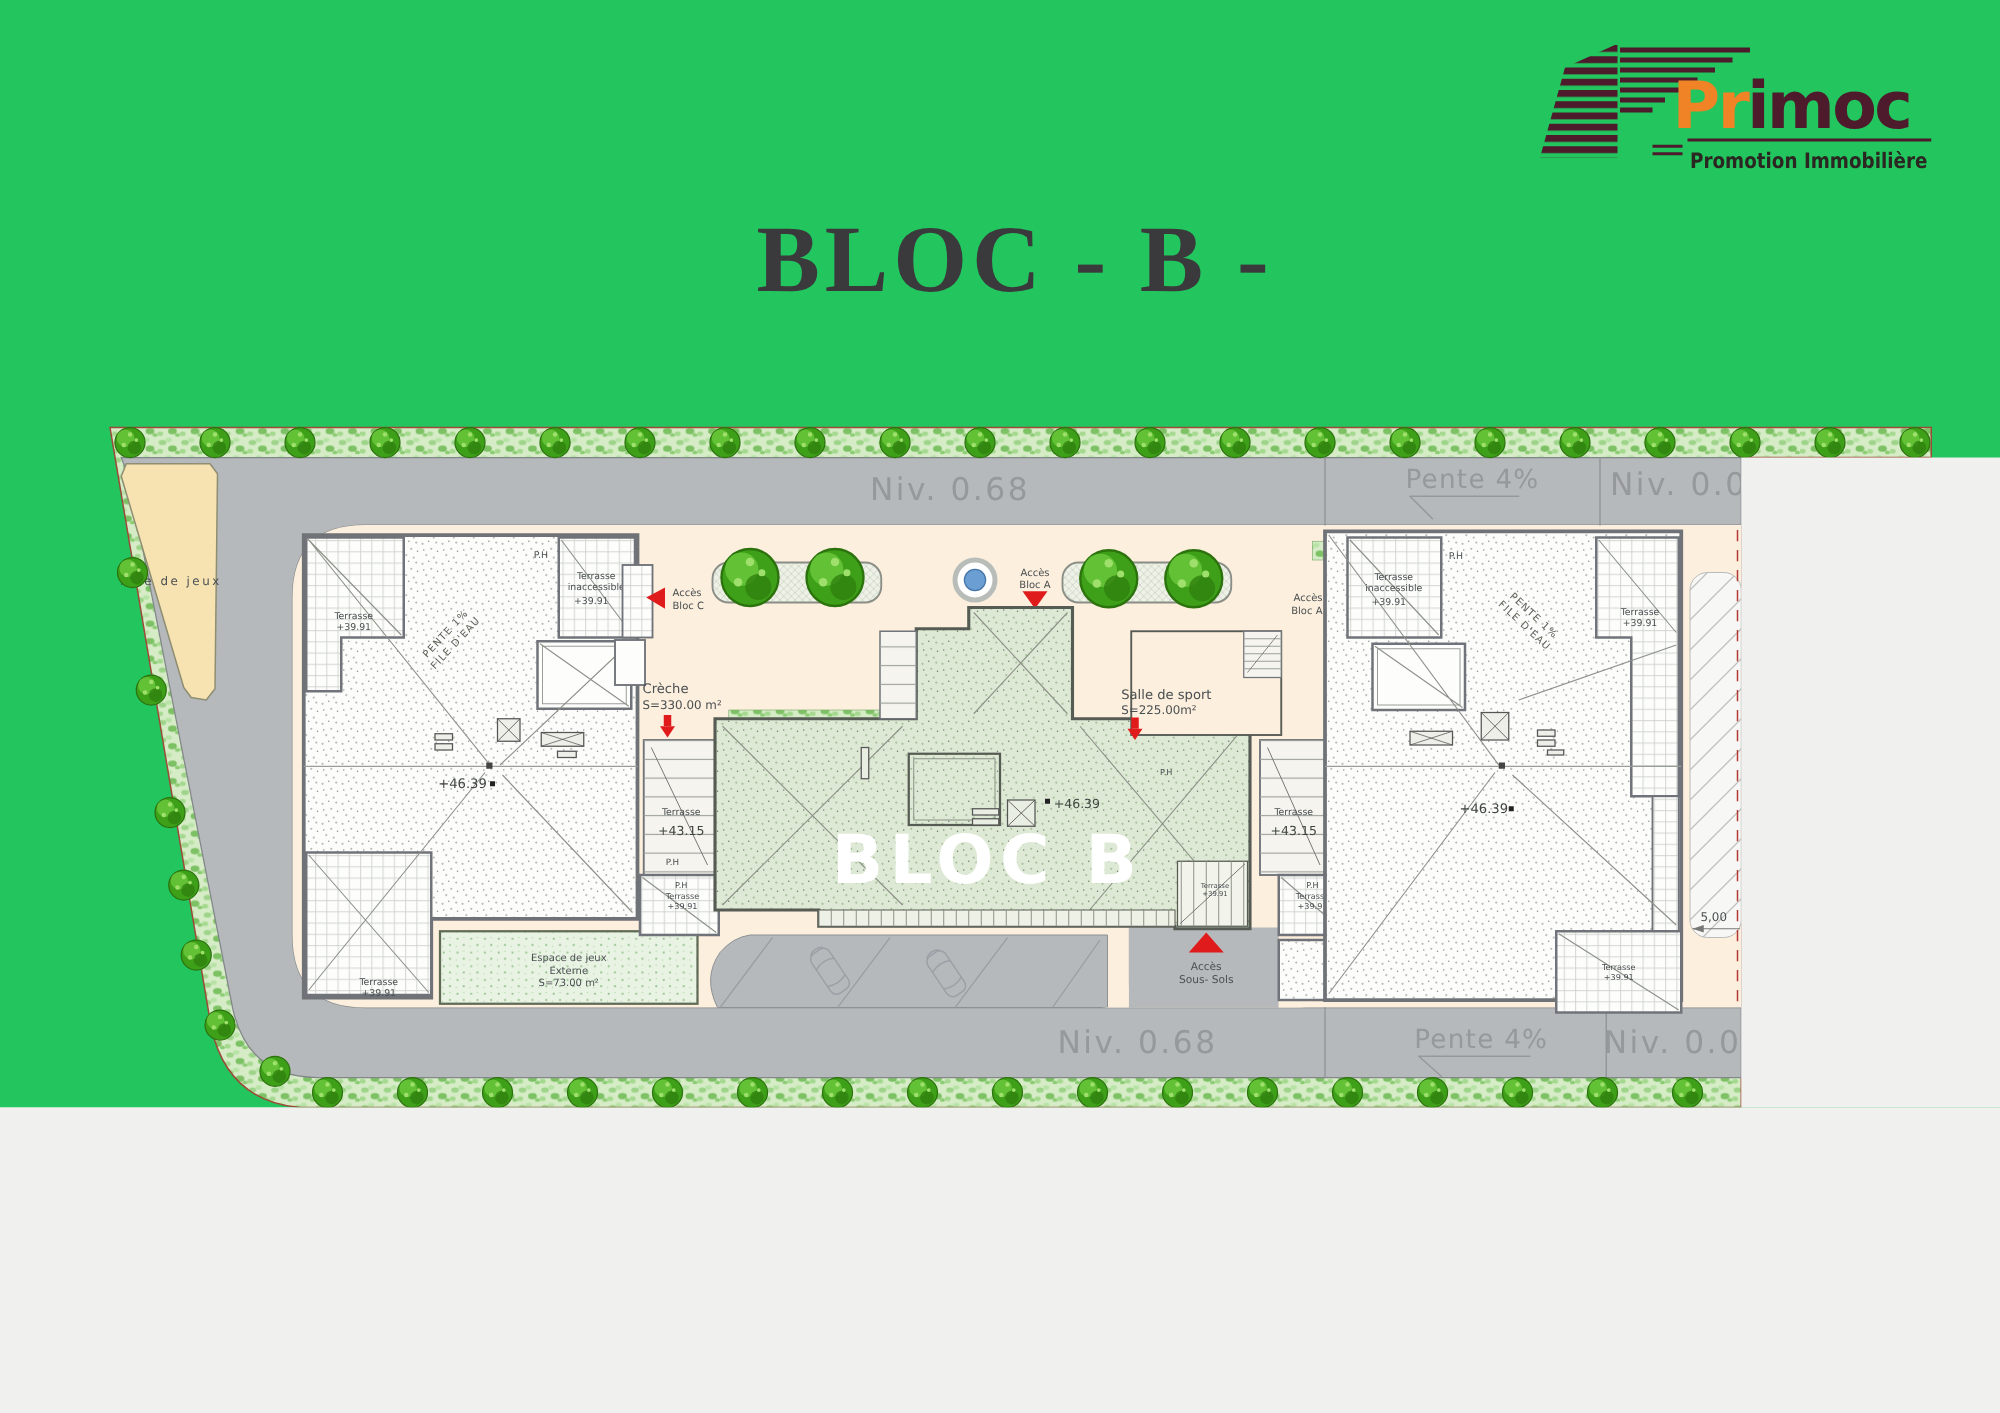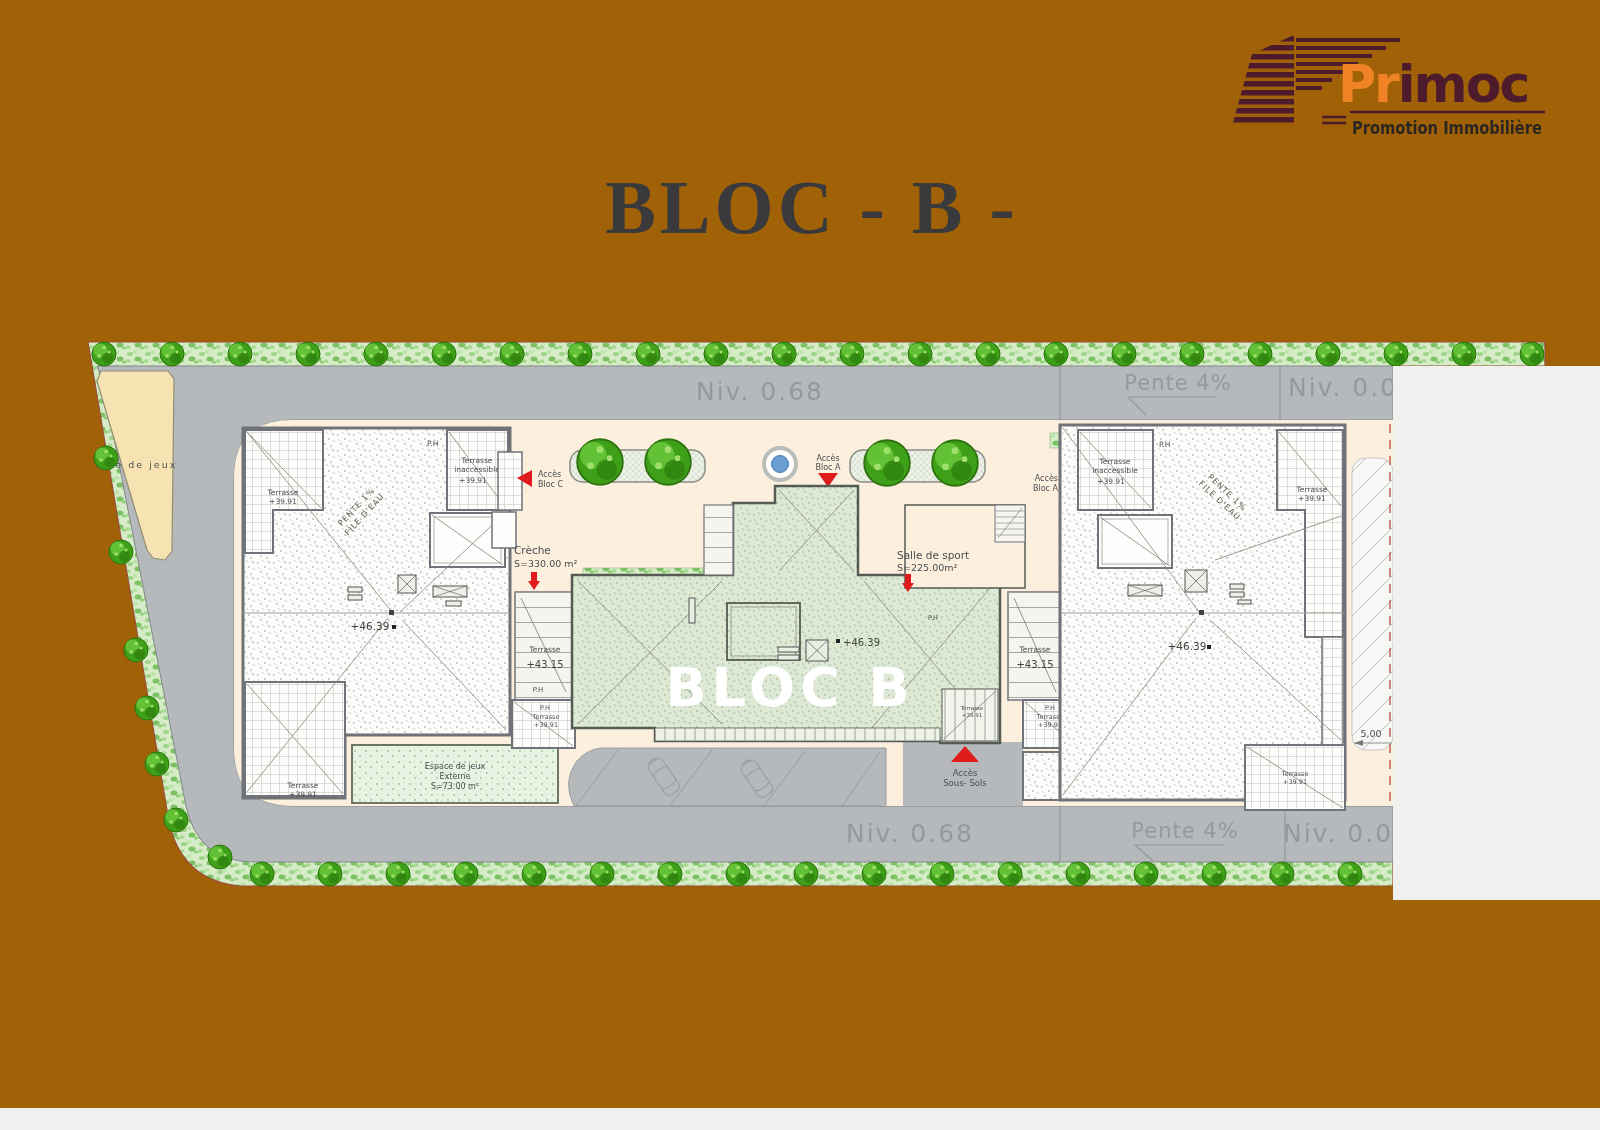--- a/index.html
+++ b/index.html
@@ -1,16 +1,16 @@
 <!DOCTYPE html>
 <html><head>
 <meta charset="utf-8">
 <style>
   html,body{margin:0;padding:0;background:#f0f0ee;}
-  #page{position:relative;width:1600px;height:1108px;background:#a16207;overflow:hidden;
+  #page{position:relative;width:1600px;height:886px;background:#22c55e;overflow:hidden;
         font-family:"DejaVu Sans",sans-serif;}
   svg{display:block}
   .lbl{font-family:"DejaVu Sans",sans-serif;fill:#4a4f52;}
   .t55{font-size:5.5px}.t65{font-size:6.5px}.t7{font-size:7px}.t75{font-size:7.5px}
   .t8{font-size:8px}.t85{font-size:8.5px}.t95{font-size:9.5px}.t10{font-size:10px}.t105{font-size:10.5px}
   .mid{text-anchor:middle}.end{text-anchor:end}
   .lvl{fill:#3f443f;font-weight:500}
   .road-lbl{font-size:25px;fill:#95999c;letter-spacing:2px}
   .pente{font-size:21px;fill:#95999c;letter-spacing:1px}
   .rooftxt{fill:#5a5e52;font-size:8px;letter-spacing:1px}

